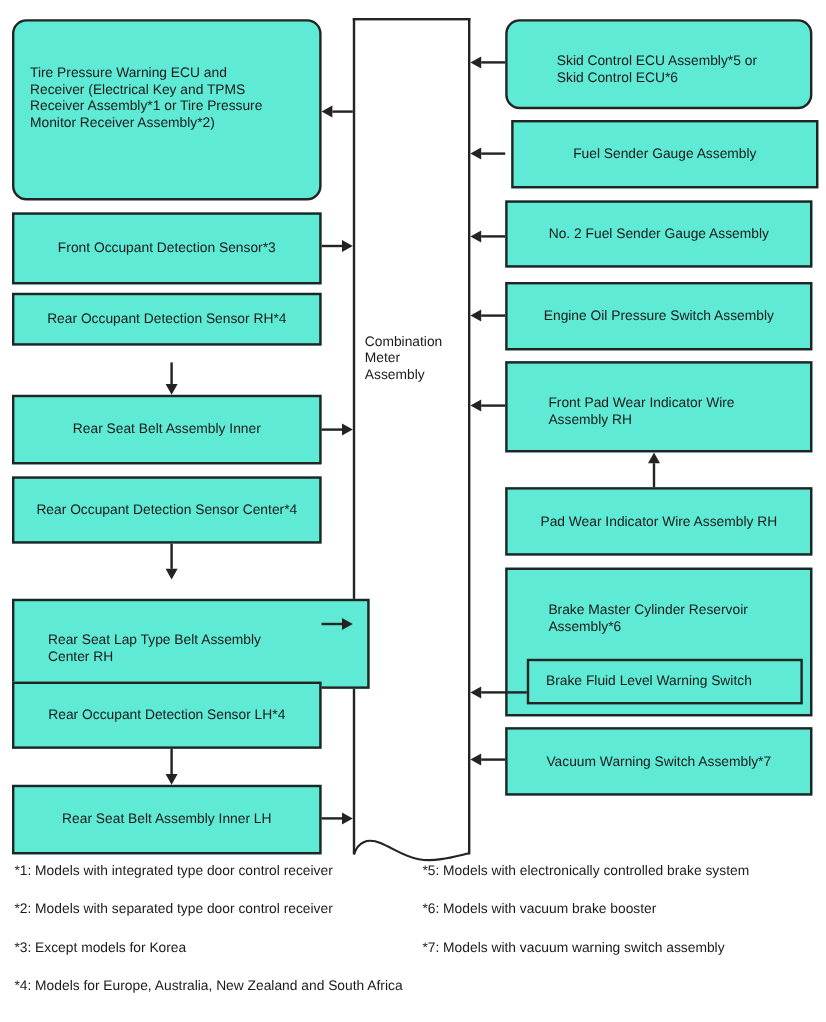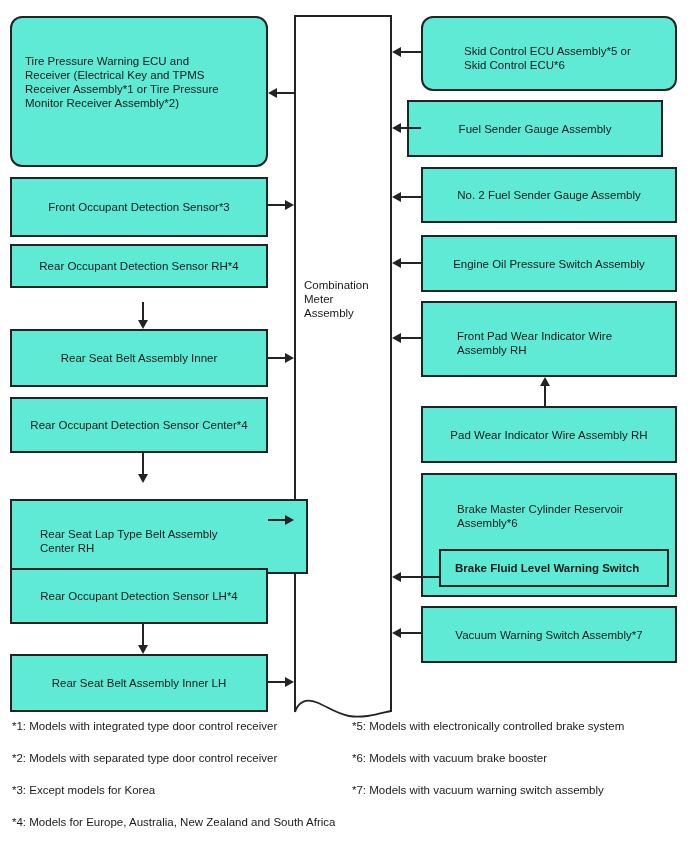--- a/index.html
+++ b/index.html
@@ -90,40 +90,40 @@
     <span>Rear Occupant Detection Sensor LH*4</span>
   </div>
   <div class="box center" style="left:10px;top:654px;width:258px;height:58px;">
     <span>Rear Seat Belt Assembly Inner LH</span>
   </div>
 
   <div class="box round" style="left:421px;top:16px;width:256px;height:75px;padding:12px 10px 0 41px;">
     <span>Skid Control ECU Assembly*5 or
 Skid Control ECU*6</span>
   </div>
-  <div class="box center" style="left:407px;top:100px;width:256px;height:57px;">
+  <div class="box center" style="left:426px;top:100px;width:256px;height:57px;">
     <span>Fuel Sender Gauge Assembly</span>
   </div>
   <div class="box center" style="left:421px;top:167px;width:256px;height:56px;">
     <span>No. 2 Fuel Sender Gauge Assembly</span>
   </div>
   <div class="box center" style="left:421px;top:235px;width:256px;height:57px;">
     <span>Engine Oil Pressure Switch Assembly</span>
   </div>
   <div class="box" style="left:421px;top:301px;width:256px;height:76px;padding:12px 10px 0 34px;">
     <span>Front Pad Wear Indicator Wire
 Assembly RH</span>
   </div>
   <div class="box center" style="left:421px;top:406px;width:256px;height:57px;">
     <span>Pad Wear Indicator Wire Assembly RH</span>
   </div>
   <div class="box" style="left:421px;top:473px;width:256px;height:124px;padding:13px 10px 0 34px;">
     <span>Brake Master Cylinder Reservoir
 Assembly*6</span>
-    <div class="box" style="left:16px;top:74px;width:230px;height:38px;display:flex;align-items:center;padding-left:14px;font-weight:bold;">
+    <div class="box" style="left:16px;top:74px;width:230px;height:38px;display:flex;align-items:center;padding-left:14px;">
       <span>Brake Fluid Level Warning Switch</span>
     </div>
   </div>
   <div class="box center" style="left:421px;top:606px;width:256px;height:57px;">
     <span>Vacuum Warning Switch Assembly*7</span>
   </div>
 
   <div class="ah head-left" style="left:277px;top:92px;width:17px;"></div>
   <div class="ah head-right" style="left:268px;top:204px;width:17px;"></div>
   <div class="ah head-right" style="left:268px;top:357px;width:17px;"></div>

